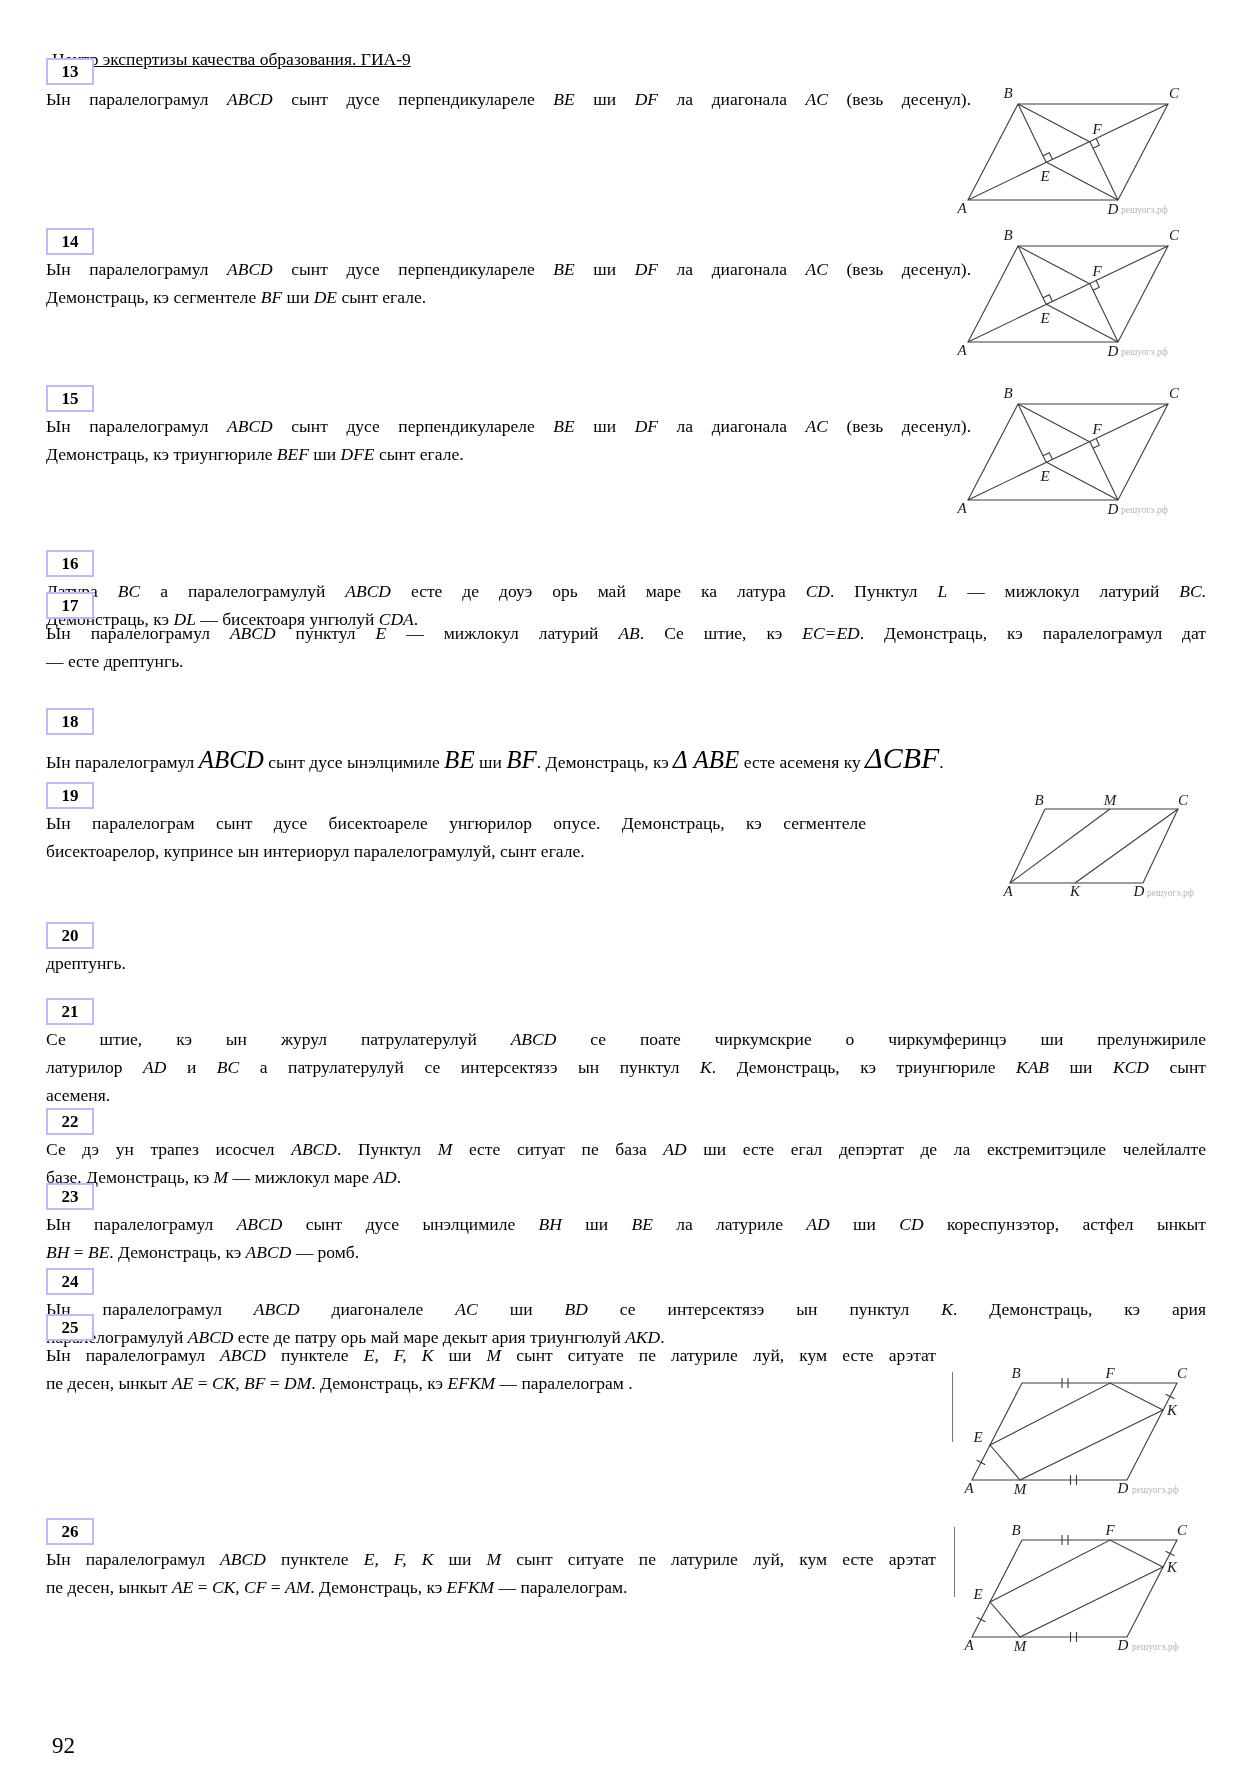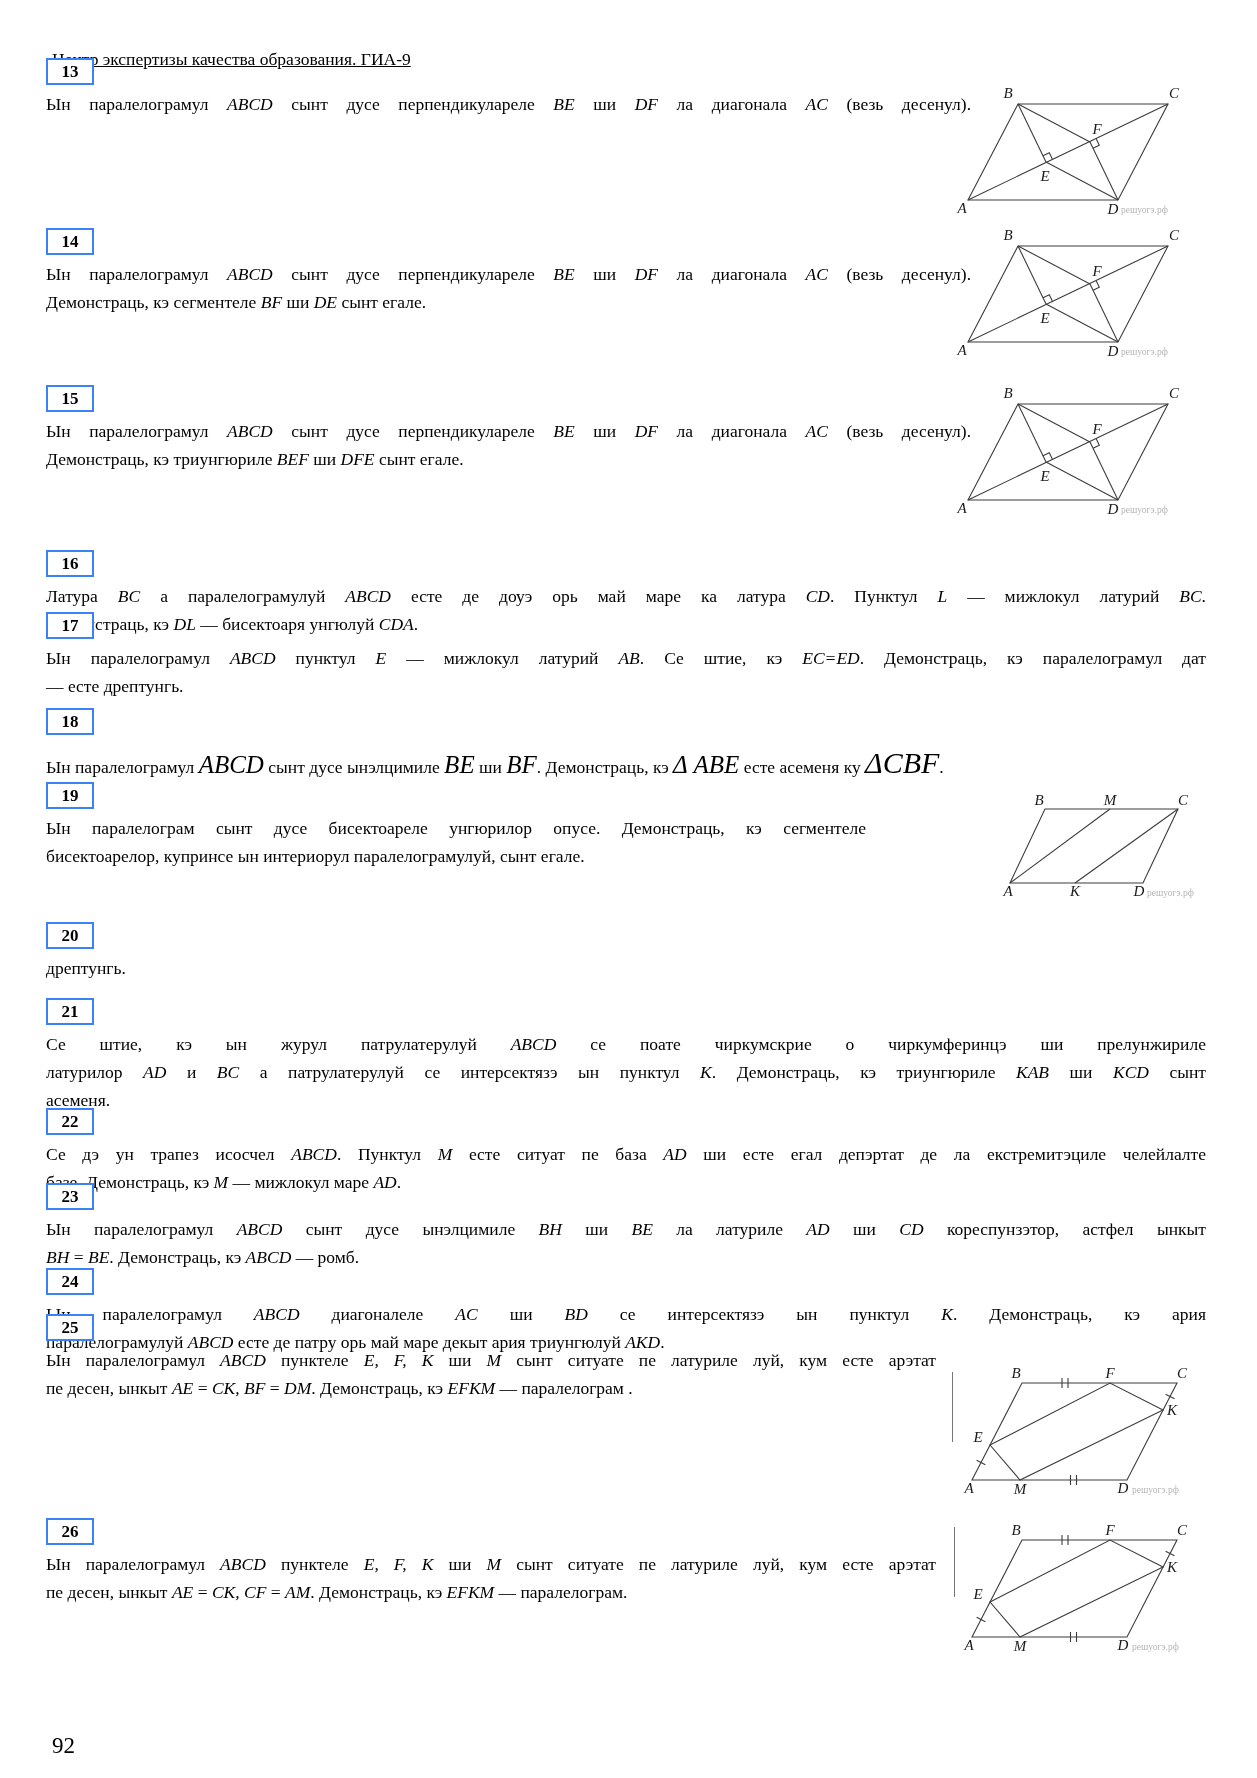--- a/index.html
+++ b/index.html
@@ -7,25 +7,25 @@
   body {
     width:1257px; height:1778px; position:relative; overflow:hidden;
     font-family:"Liberation Serif", serif; color:#000;
   }
   .header {
     position:absolute; left:52px; top:49px;
     font-size:17.5px; text-decoration:underline; white-space:nowrap;
   }
   .problem { position:absolute; left:46px; }
   .numbox {
-    width:48px; height:27px; border:2px solid #3b82f6;
+    width:48px; height:27px; border:2px solid #c4b5fd;
     display:flex; align-items:center; justify-content:center;
     font-weight:bold; font-size:17px; background:#fff;
   }
-  .ptext { margin-top:5px; font-size:17.5px; line-height:28px; }
+  .ptext { font-size:17.5px; line-height:28px; }
   .ptext.lh-big { line-height:46px; }
   .tline { text-align:left; }
   .tline.just { text-align:justify; text-align-last:justify; }
   .pt-n { font-style:normal; }
   .pt-i { font-style:italic; }
   .pt-I { font-style:italic; font-size:25px; }
   .pt-J { font-style:italic; font-size:30px; }
   .dgm { position:absolute; }
   .dgm path { fill:none; stroke:#3c3c3c; stroke-width:1.1; }
   .dgm line { stroke:#3c3c3c; stroke-width:1.1; }
@@ -125,21 +125,21 @@
 <section class="problem" style="top:550px">
   <div class="numbox">
       <span>16</span>
     </div>
   <div class="ptext" style="width:1160px">
       <div class="tline just"><span class="pt-n">Латура </span><span class="pt-i">BC</span><span class="pt-n"> а паралелограмулуй </span><span class="pt-i">ABCD</span><span class="pt-n"> есте де доуэ орь май маре ка латура </span><span class="pt-i">CD</span><span class="pt-n">. Пунктул </span><span class="pt-i">L</span><span class="pt-n"> — мижлокул латурий </span><span class="pt-i">BC</span><span class="pt-n">.</span></div>
       <div class="tline"><span class="pt-n">Демонстраць, кэ </span><span class="pt-i">DL</span><span class="pt-n"> — бисектоаря унгюлуй </span><span class="pt-i">CDA</span><span class="pt-n">.</span></div>
     </div>
 </section>
 
-<section class="problem" style="top:612px">
+<section class="problem" style="top:592px">
   <div class="numbox">
       <span>17</span>
     </div>
   <div class="ptext" style="width:1160px">
       <div class="tline just"><span class="pt-n">Ын паралелограмул </span><span class="pt-i">ABCD</span><span class="pt-n"> пунктул </span><span class="pt-i">E</span><span class="pt-n"> — мижлокул латурий </span><span class="pt-i">AB</span><span class="pt-n">. Се штие, кэ </span><span class="pt-i">EC=ED</span><span class="pt-n">. Демонстраць, кэ паралелограмул дат</span></div>
       <div class="tline"><span class="pt-n">— есте дрептунгь.</span></div>
     </div>
 </section>
 
 <section class="problem" style="top:708px">

